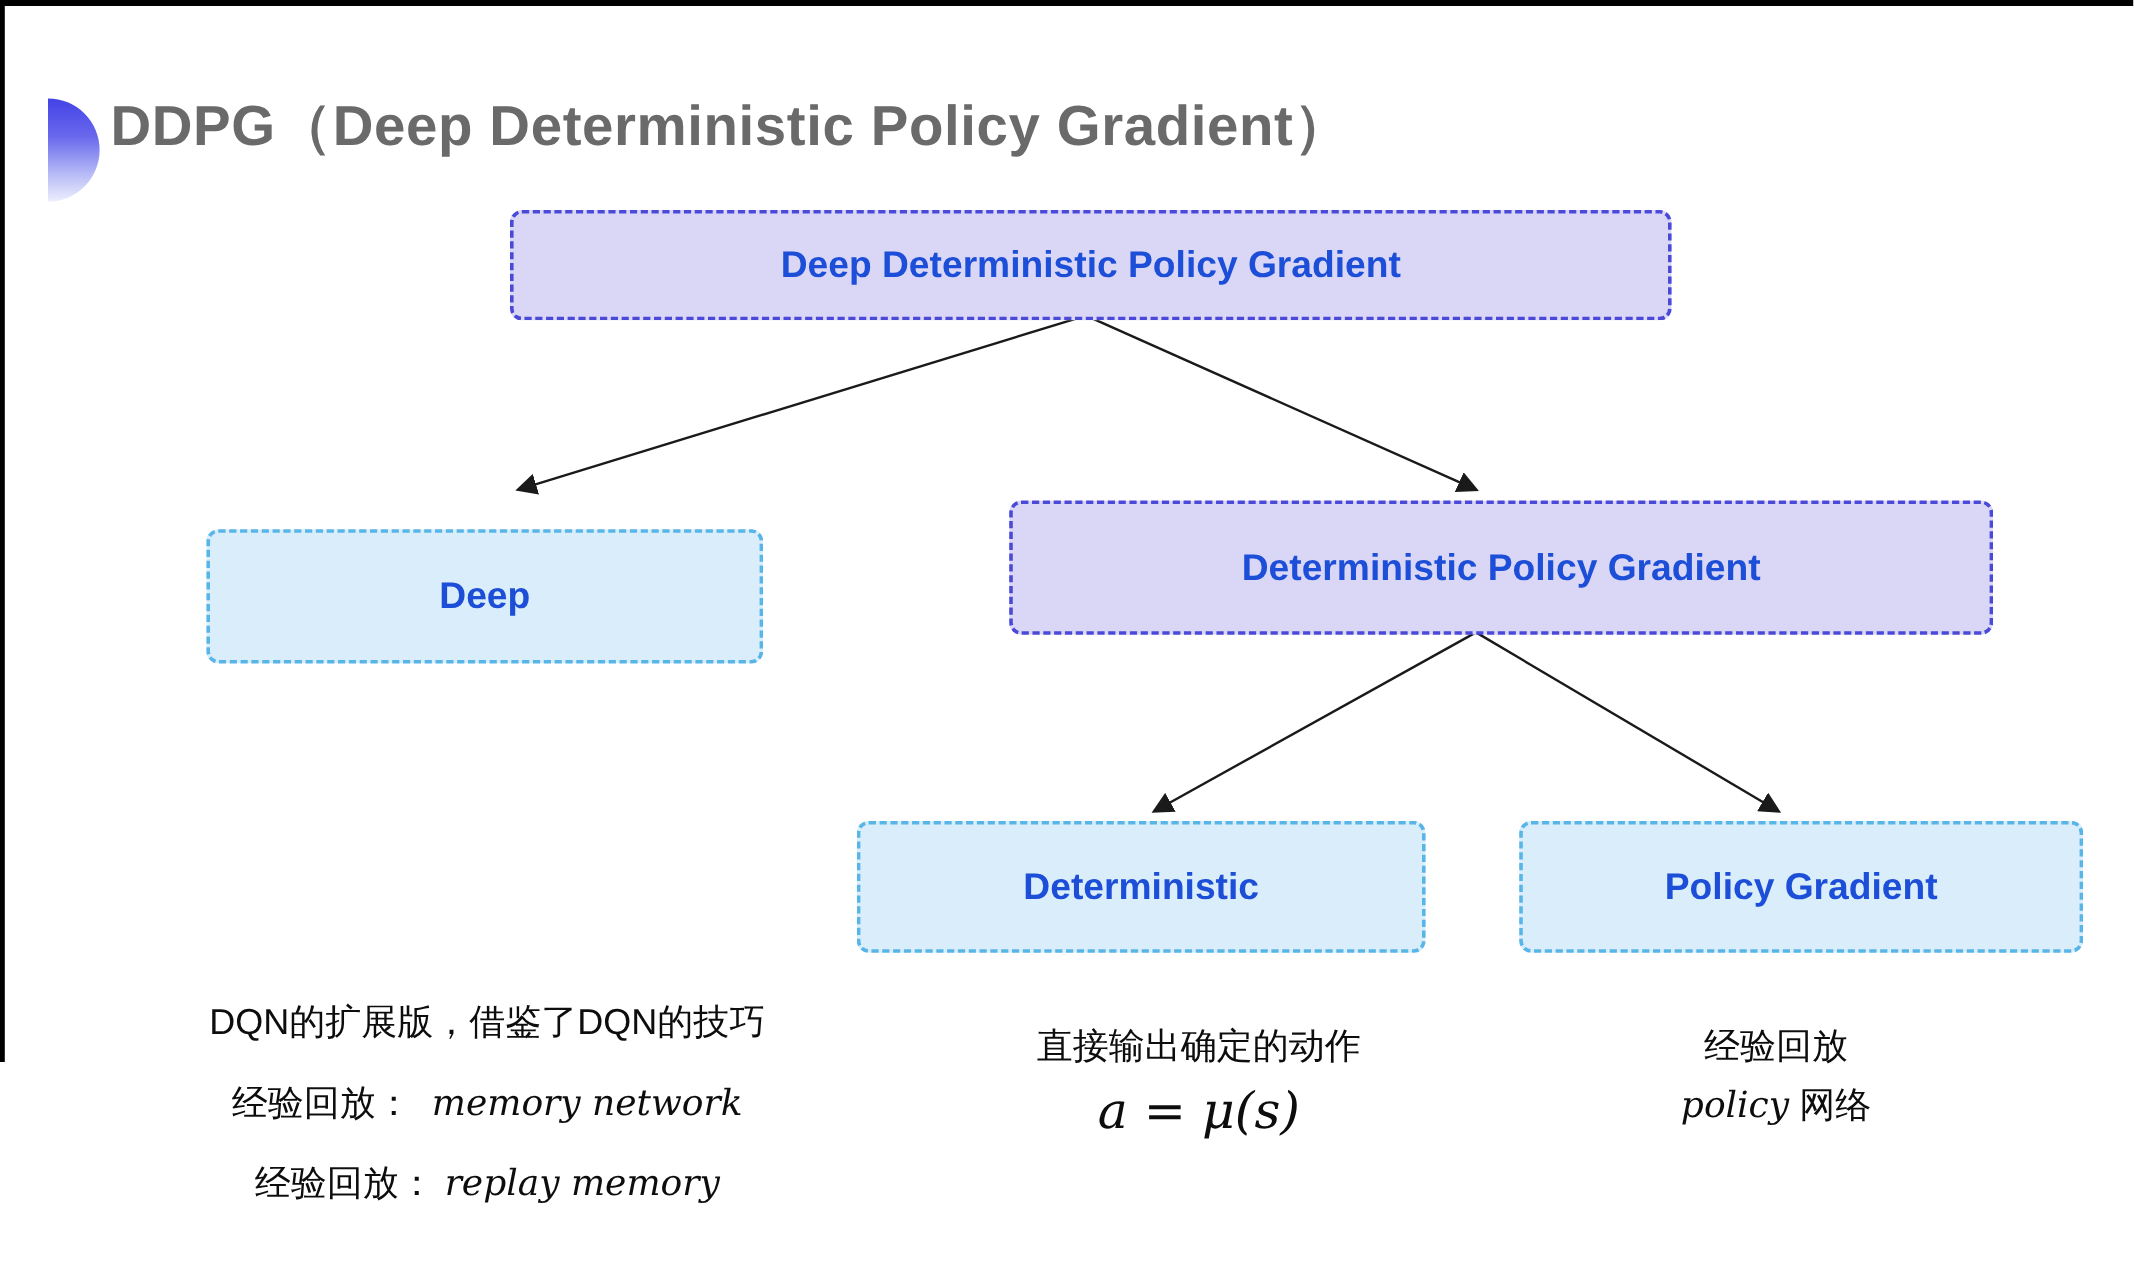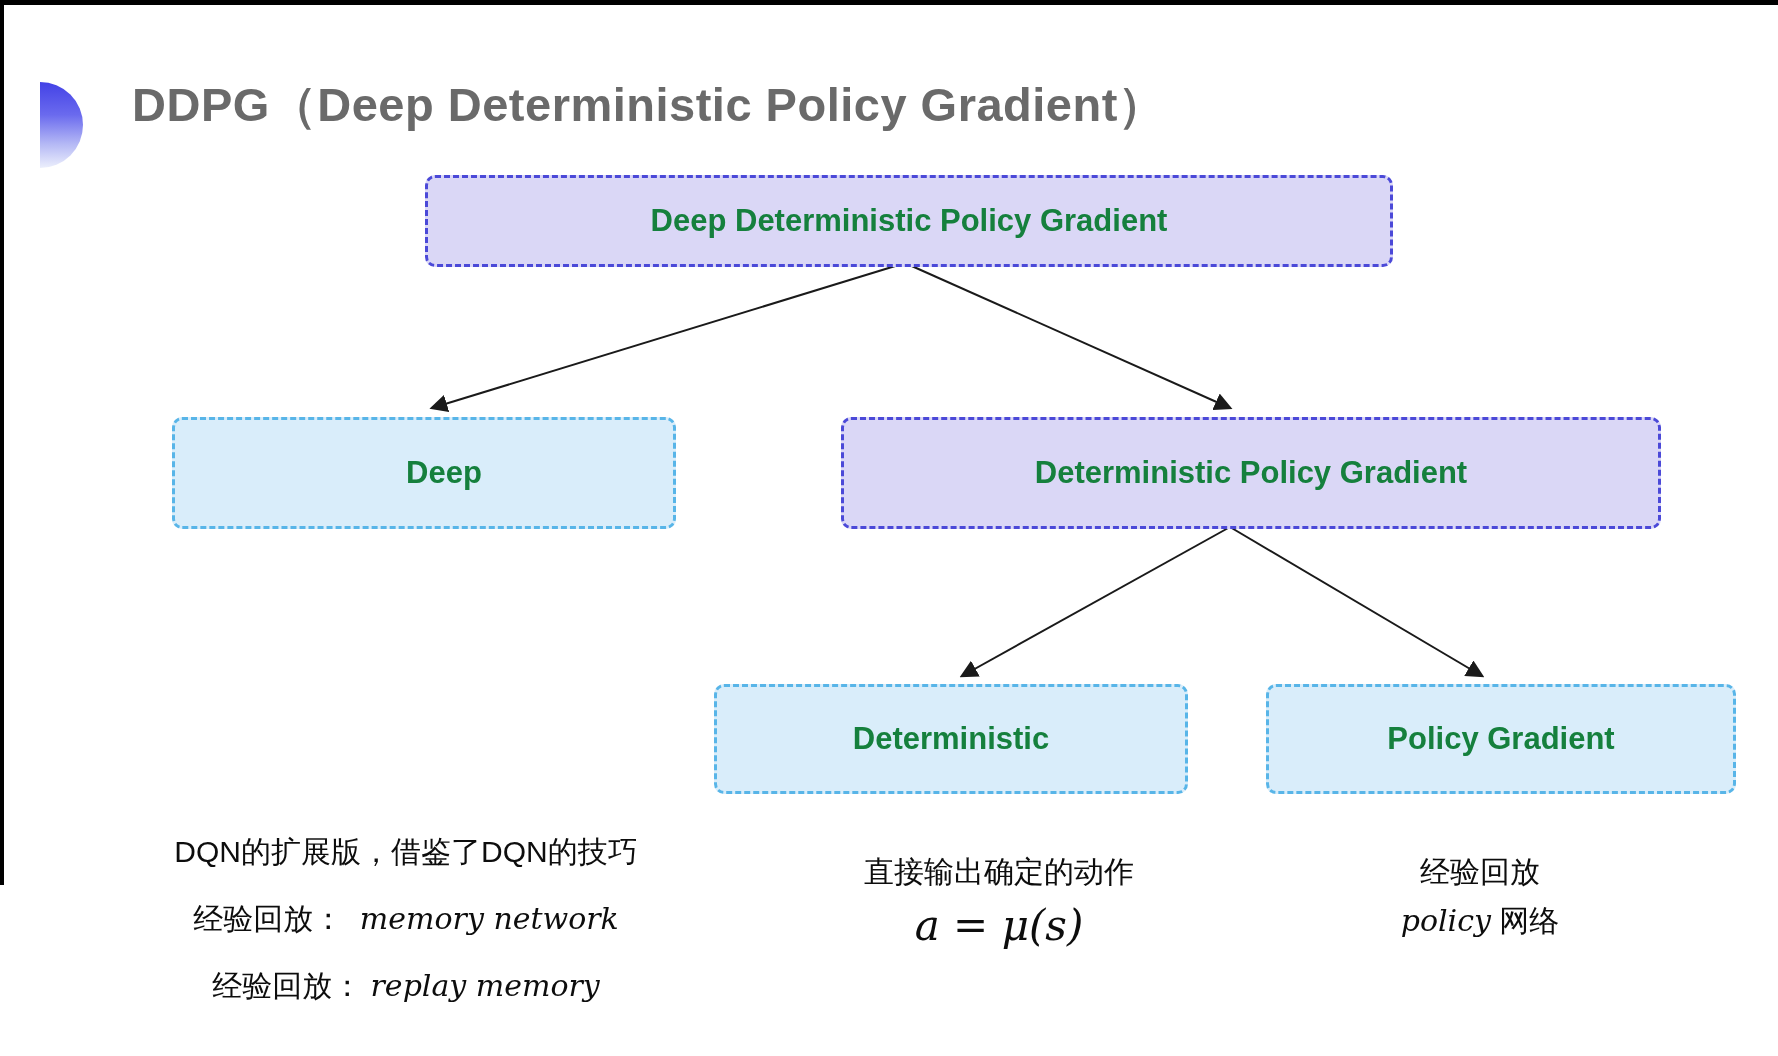--- a/index.html
+++ b/index.html
@@ -16,33 +16,32 @@
 
   .logo-half-circle{
     position:absolute;left:40px;top:82px;width:43px;height:86px;
     border-radius:0 86px 86px 0;
     background:linear-gradient(180deg,#4342e6 0%,#6a6aee 38%,#b4b8f5 72%,#eceffc 100%);
   }
   .page-title{
     position:absolute;left:92px;top:74px;width:1400px;
     font-size:47px;font-weight:600;color:#6a6a6a;letter-spacing:0.5px;
     white-space:nowrap;
-    margin-left:40px;
   }
 
   .node{
     position:absolute;display:flex;align-items:center;justify-content:center;
-    border-radius:10px;font-size:31px;font-weight:600;color:#15803d;
+    border-radius:10px;font-size:31px;font-weight:600;color:#1d4ed8;
     text-align:center;
   }
   .node.purple{background:#dad7f6;border:3px dashed #4b49d8;}
   .node.blue{background:#d9edfa;border:3px dashed #58b5e8;}
 
   #node-root         {left:425px;top:175px;width:962px;height:86px;}
-  #node-deep         {left:172px;top:417px;width:458px;height:106px;padding-left:40px;}
+  #node-deep         {left:172px;top:441px;width:458px;height:106px;}
   #node-dpg          {left:841px;top:417px;width:814px;height:106px;}
   #node-deterministic{left:714px;top:684px;width:468px;height:104px;}
   #node-pg           {left:1266px;top:684px;width:464px;height:104px;justify-content:center;}
 
   #arrow-layer{position:absolute;left:0;top:0;width:1778px;height:1056px;pointer-events:none;}
 
   .note{position:absolute;text-align:center;font-size:30px;color:#0d0d0d;}
   .note .line{display:block;margin-bottom:26px;white-space:nowrap;}
   .note-deep{left:101px;top:832px;width:610px;}
   .note-det {left:784px;top:852px;width:430px;}

